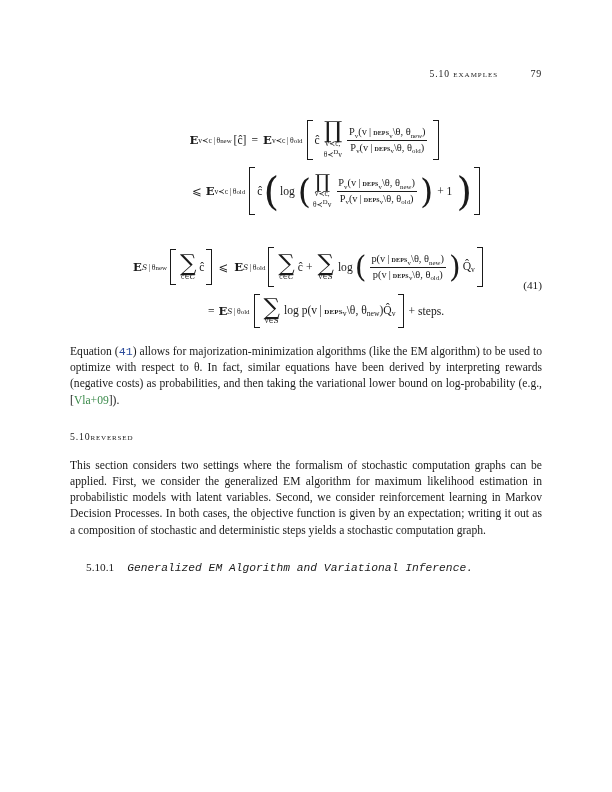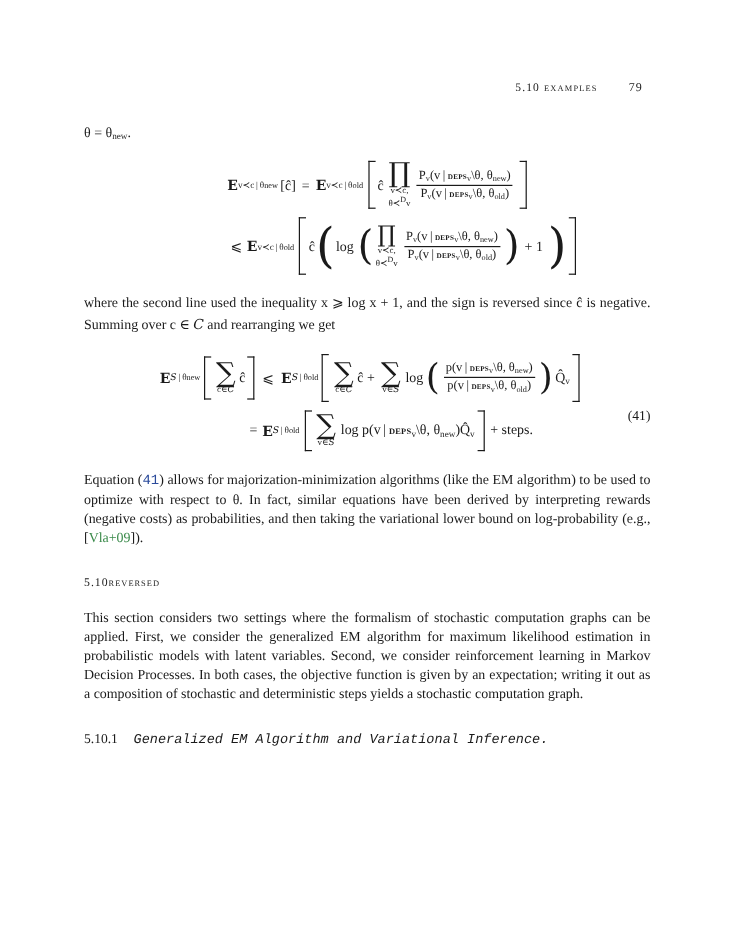--- a/index.html
+++ b/index.html
@@ -34,21 +34,21 @@
   }
   .runhead-title {
     font-variant: small-caps;
     font-size: 9.6px;
     letter-spacing: 0.1em;
   }
   .runhead-page {
     font-size: 10px;
     margin-left: 26px;
     width: 18px;
-    text-align: left;
+    text-align: right;
   }
   
   p.body {
     font-size: 11.6px;
     line-height: 16.2px;
     text-align: justify;
     margin: 0;
   }
   .gap-lg { height: 22px; }
   .gap-md { height: 16px; }
@@ -60,21 +60,21 @@
     font-variant: small-caps;
     font-size: 9.8px;
     letter-spacing: 0.085em;
     color: #1a1a1a;
   }
   .sec-head .num { margin-right: 0; }
   .subsec-head {
     font-size: 11.3px;
     color: #1a1a1a;
   }
-  .subsec-head .num { font-style: normal; margin-right: 13px; }
+  .subsec-head .num { font-style: normal; margin-right: 13px; margin-left: 16px; }
   .subsec-head .ttl { font-style: italic; font-family: Liberation Mono, monospace; }
   
   .math {
     font-family: "Liberation Serif", "DejaVu Serif", serif;
     font-size: 11.6px;
     white-space: nowrap;
   }
   .eqblock { position: relative; width: 472px; }
   .row { display: flex; align-items: center; justify-content: center; }
   .bb { font-weight: bold; font-family: "DejaVu Serif", serif; }
@@ -150,23 +150,20 @@
 <div class="page">
   <div class="content">
 
     <div class="runhead">
       <span class="runhead-title">5.10 examples</span>
       <span class="runhead-page">79</span>
     </div>
 
     <div class="gap-lg"></div>
 
-    <div class="math">
-      <span>θ&nbsp;=&nbsp;θ<span class="sub">new</span>.</span>
-    </div>
 
     <div class="gap-md"></div>
 
     <div class="eqblock math">
 
       <div class="row" style="margin-left:16px;">
         <span class="mathline">
           <span class="bb">E</span>
             <span class="sub">v≺c | θ<span style="font-size:.9em">new</span></span>
             <span style="margin-left:2px">[ĉ]</span>
@@ -220,23 +217,20 @@
             <span style="margin:0 4px">+ 1</span>
             <span class="par-r" style="font-size:40px;">)</span>
           </span>
           <span class="sq-r"></span>
         </span>
       </div>
     </div>
 
     <div class="gap-md"></div>
 
-    <p class="body">
-      <span>where the second line used the inequality x ⩾ log x + 1, and the sign is reversed since ĉ is negative. Summing over c ∈ </span><span class="scr">C</span><span> and rearranging we get</span>
-    </p>
 
     <div class="gap-md"></div>
 
     <div class="eqblock math">
 
       <div class="row" style="margin-left:4px;">
         <span class="mathline">
           <span class="bb">E</span>
             <span class="sub"><span class="scr">S</span> | θ<span style="font-size:.9em">new</span></span>
         </span>
@@ -296,21 +290,21 @@
             <span class="op">
               <span class="glyph">∑</span>
               <span class="lim">v∈<span class="scr">S</span></span>
             </span>
             <span style="margin-left:2px">log p(v | <span class="sc">deps</span><span class="sub">v</span>\θ, θ<span class="sub">new</span>)Q̂<span class="sub">v</span></span>
           </span>
           <span class="sq-r"></span>
         </span>
         <span style="margin-left:5px">+ steps.</span>
       </div>
-      <div class="eqnum" style="top:46px;">(41)</div>
+      <div class="eqnum" style="top:32px;">(41)</div>
     </div>
 
     <div class="gap-md"></div>
 
     <p class="body">
       <span>Equation (</span><a class="ref-blue" href="#" style="text-decoration:none">41</a><span>) allows for majorization-minimization algorithms (like the EM algorithm) to be used to optimize with respect to θ. In fact, similar equations have been derived by interpreting rewards (negative costs) as probabilities, and then taking the variational lower bound on log-probability (e.g., [</span><a class="ref-green" href="#" style="text-decoration:none">Vla+09</a><span>]).</span>
     </p>
 
     <div class="gap-lg"></div>
 

